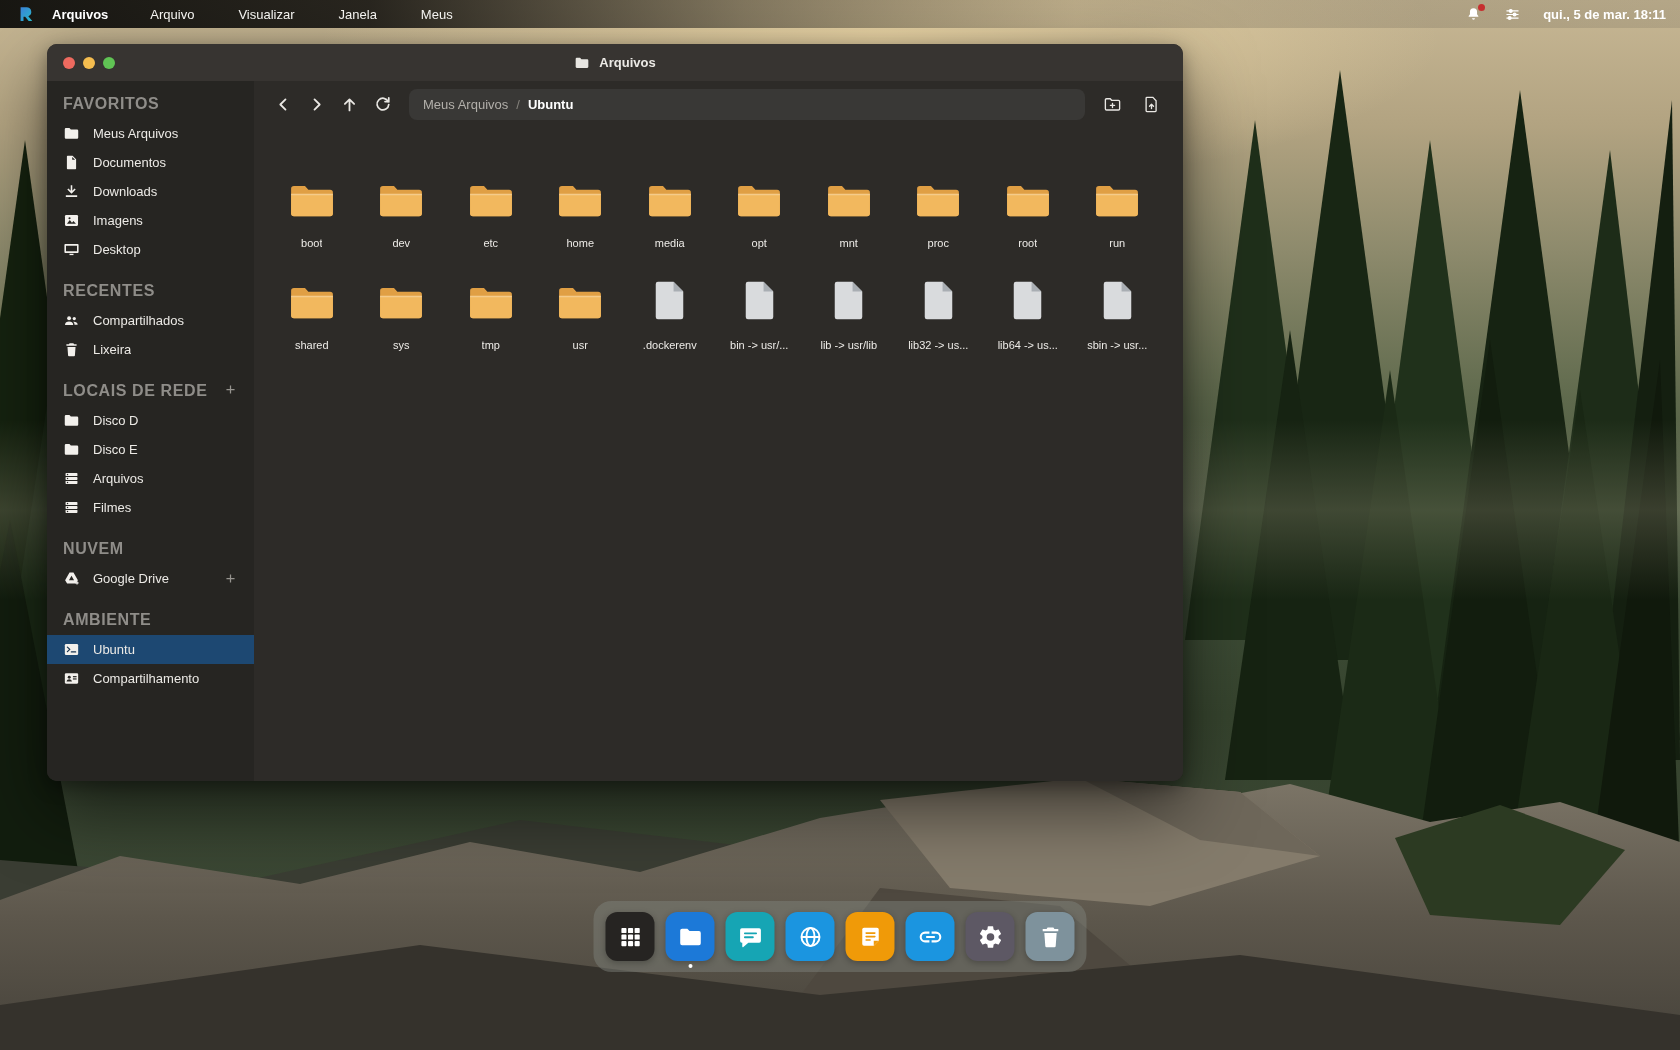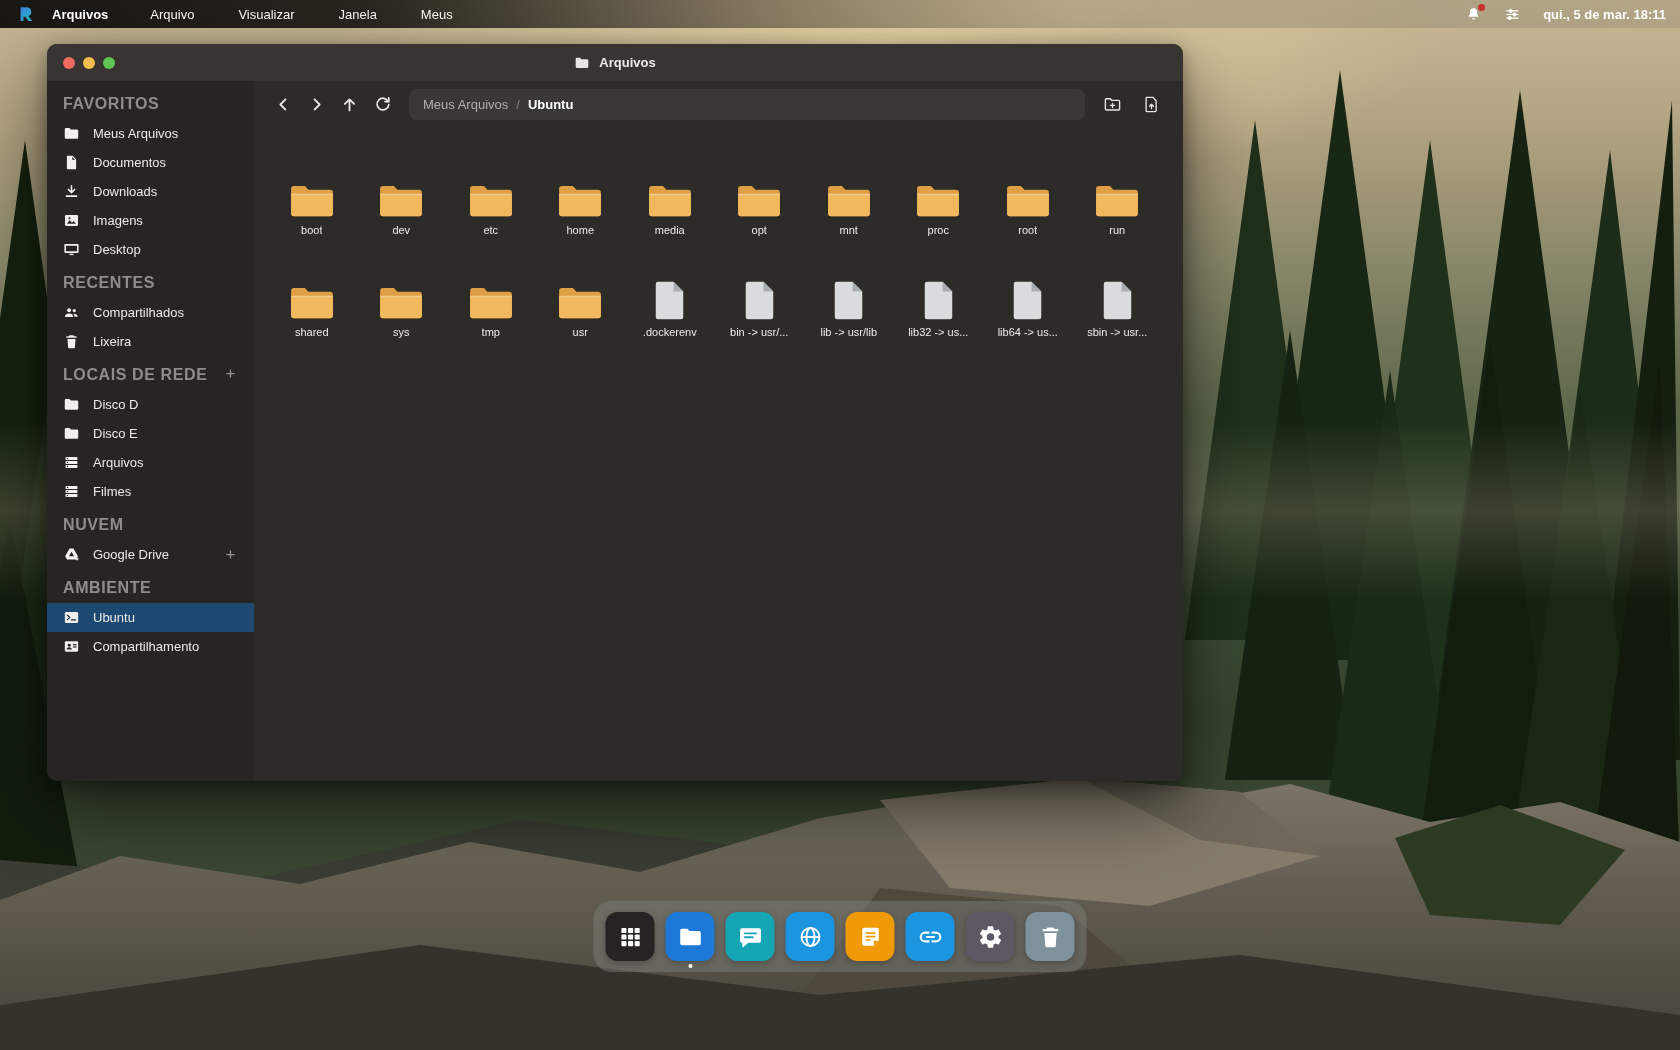--- a/index.html
+++ b/index.html
@@ -31,21 +31,21 @@
     justify-content:center;position:relative}
   .tl-group{position:absolute;left:16px;top:0;bottom:0;display:flex;align-items:center;gap:8px}
   .tl{width:12px;height:12px;border-radius:50%}
   .win-title{display:flex;align-items:center;gap:9px;color:#eceae6;font-size:13px;font-weight:700}
   .icon svg{width:100%;height:100%;display:block}
   .win-title .icon{width:16px;height:16px;color:#e8e6e2}
   .winbody{flex:1;display:flex;min-height:0}
 
   
   .sidebar{width:207px;flex:0 0 207px;background:#262522;padding-top:8px;box-sizing:border-box;overflow:hidden}
-  .sb-section{margin-top:4px}
+  .sb-section{margin-top:12px}
   .sb-section:first-child{margin-top:0}
   .sb-header{display:flex;align-items:flex-start;justify-content:space-between;padding:6px 16px;
     color:#8f8d89;font-size:16px;font-weight:700;letter-spacing:.6px}
   .sb-item{height:29px;display:flex;align-items:center;gap:13px;padding:0 16px;color:#eceae6;font-size:13px}
   .sb-item .icon{width:17px;height:17px;flex:0 0 17px;color:#f2f0ec}
   .sb-item.selected{background:#1d4872}
   .sb-label{white-space:nowrap;overflow:hidden;text-overflow:ellipsis}
   .sb-add{width:15px;height:15px;color:#96948f;display:block}
   .sb-item .sb-add{margin-left:auto}
 
@@ -58,21 +58,21 @@
   .breadcrumb{flex:1;height:31px;background:#393836;border-radius:8px;margin:0 12px 0 9px;
     display:flex;align-items:center;gap:8px;padding:0 14px;box-sizing:border-box;font-size:13px;min-width:0}
   .bc-parent{color:#b2afaa}
   .bc-sep{color:#85827c}
   .bc-current{color:#fff;font-weight:700}
 
   .filegrid{flex:1;padding:28px 0 0 13px;display:grid;grid-template-columns:repeat(10,89.5px);
     grid-auto-rows:102px;overflow:hidden;align-content:start}
   .cell{display:flex;flex-direction:column;align-items:center}
   .big{height:64px;display:flex;align-items:flex-end;justify-content:center}
-  .flabel{margin-top:5px;font-size:11px;color:#edebe7;max-width:84px;white-space:nowrap;
+  .flabel{margin-top:18px;font-size:11px;color:#edebe7;max-width:84px;white-space:nowrap;
     overflow:hidden;text-overflow:ellipsis}
 
   
   .dock{position:absolute;left:50%;bottom:78px;transform:translateX(-50%);display:flex;gap:11px;
     padding:11px 12px 3px;background:rgba(128,132,126,.45);border-radius:18px;z-index:40}
   .dock-item{display:flex;flex-direction:column;align-items:center}
   .tile{width:49px;height:49px;border-radius:12px;display:flex;align-items:center;justify-content:center;
     box-shadow:0 2px 6px rgba(0,0,0,.25);color:#fff}
   .tile .icon{width:26px;height:26px}
   .dot-row{height:7px;display:flex;align-items:center;justify-content:center;margin-top:1px}

